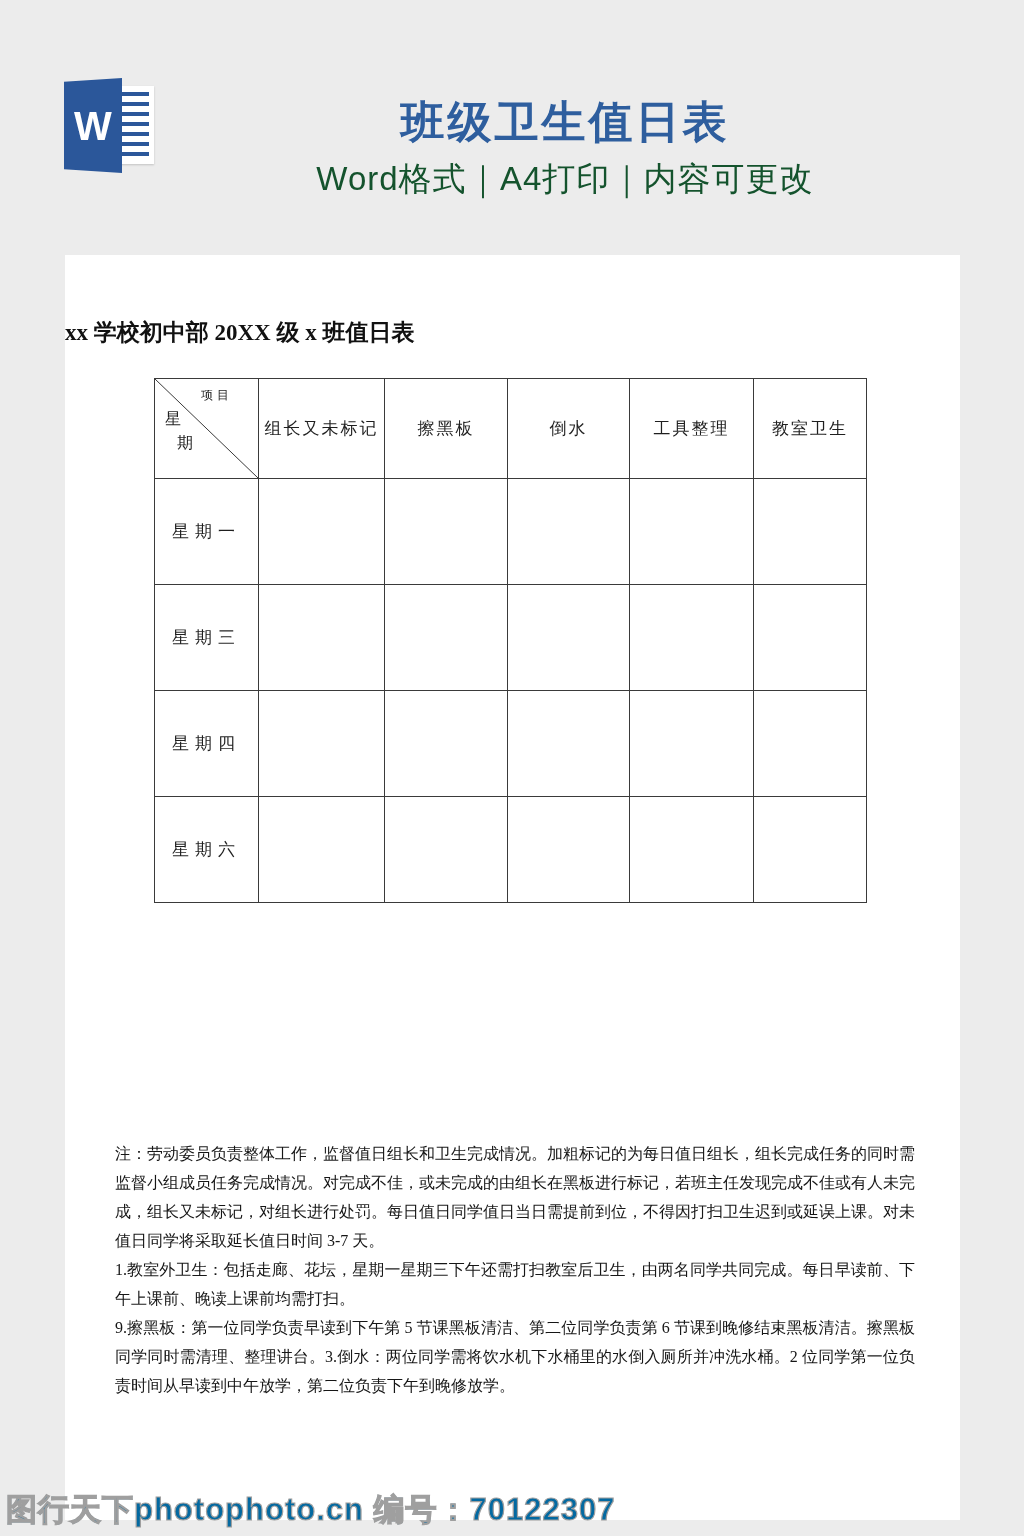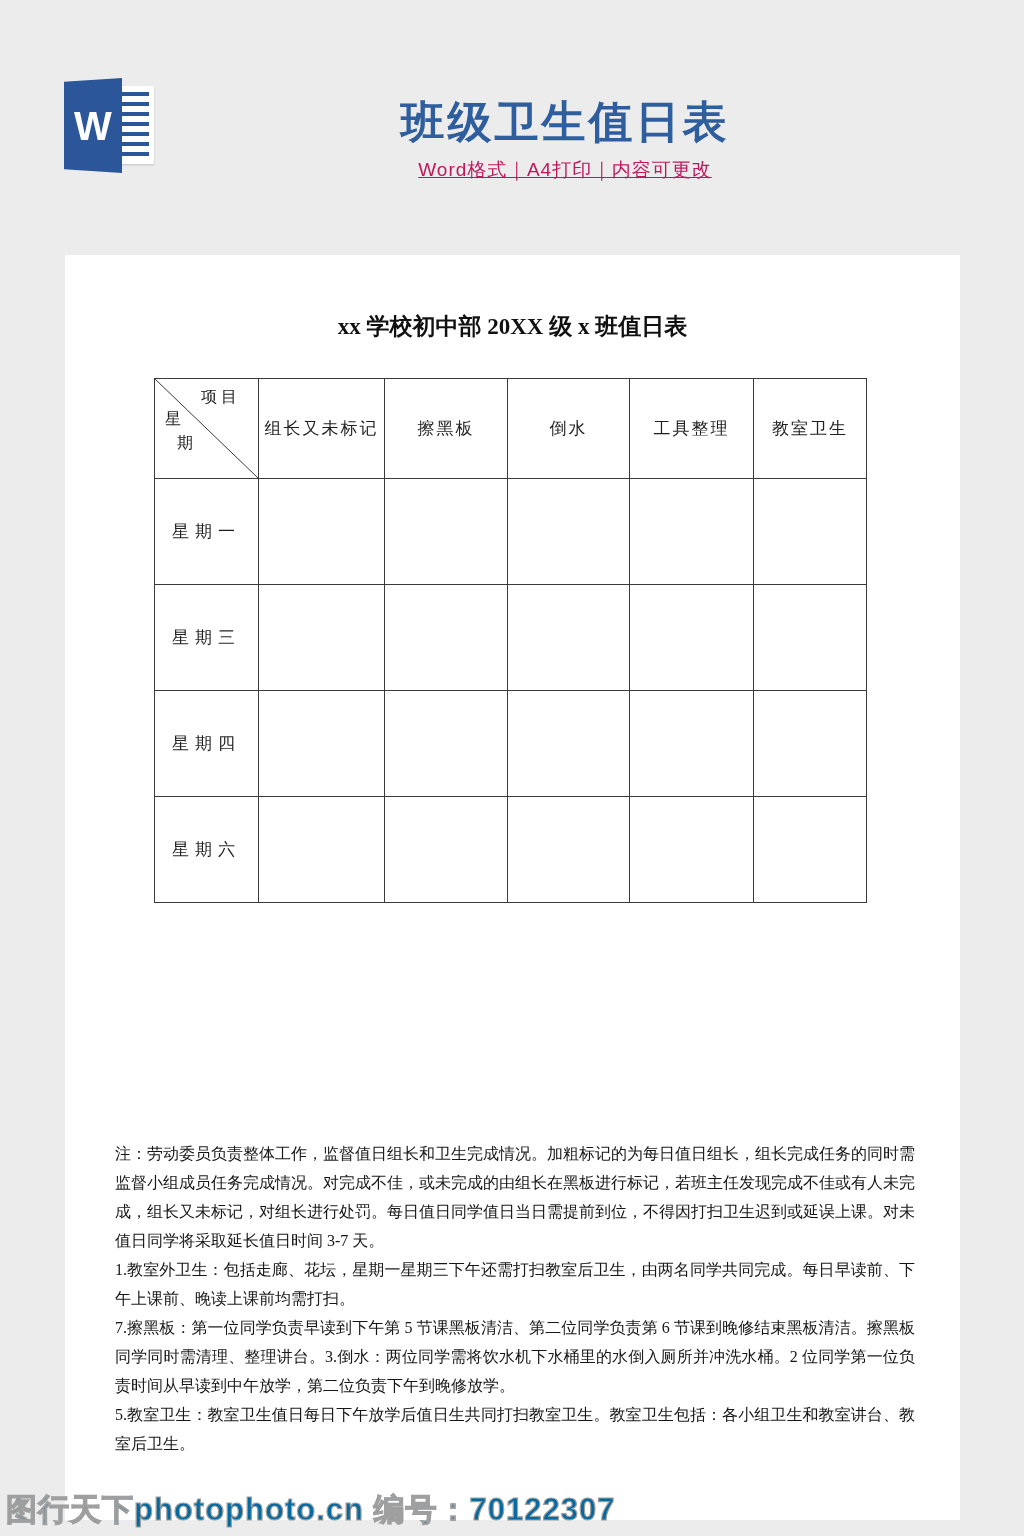--- a/index.html
+++ b/index.html
@@ -33,53 +33,53 @@
   .word-icon .flag span {
     color:#fff; font-weight:bold; font-size:40px; line-height:1;
     font-family:"Liberation Sans", sans-serif;
   }
 
   .header-text { position:absolute; left:565px; top:97px; transform:translateX(-50%); text-align:center; white-space:nowrap; }
   .main-title {
     font-size:44px; font-weight:bold; color:#2e5e9e; letter-spacing:3px; line-height:1.15;
   }
   .sub-title {
-    margin-top:9px; font-size:19px; color:#be185d; letter-spacing:1px;text-decoration:underline;
+    margin-top:9px; font-size:33px; color:#14532d; letter-spacing:1px;
   }
 
   
   .page {
     position:absolute; left:65px; top:255px; width:895px; height:1265px;
     background:#ffffff;
     font-family:"Liberation Serif","DejaVu Serif", serif;
     color:#1c1c1c;
   }
 
   .doc-title {
-    position:absolute; left:0; top:56px; width:100%;
-    text-align:center; font-size:23px; font-weight:bold; color:#111;
+    position:absolute; left:0; top:62px; width:100%;
+    font-size:23px; font-weight:bold; color:#111;
   }
 
   
   .duty-table {
     position:absolute; left:89px; top:123px; width:712px;
     border-collapse:collapse; table-layout:fixed;
   }
   .duty-table th, .duty-table td {
     border:1px solid #3a3a3a; text-align:center; vertical-align:middle;
     font-weight:normal; font-size:17px; color:#1f1f1f;
     font-family:"Liberation Serif","DejaVu Serif", serif;
   }
   .duty-table thead th { height:100px; letter-spacing:2px; }
   .duty-table tbody td { height:106px; }
   .duty-table .row-label { letter-spacing:6px; }
 
   .corner { position:relative; padding:0; }
   .corner svg { position:absolute; left:0; top:0; width:100%; height:100%; display:block; }
-  .corner .c-top   { position:absolute; top:8px;  left:46px; font-size:16px; letter-spacing:4px; }
+  .corner .c-top   { position:absolute; top:8px;  left:46px; font-size:12px; letter-spacing:4px; }
   .corner .c-side1 { position:absolute; top:30px; left:10px; font-size:16px; }
   .corner .c-side2 { position:absolute; top:54px; left:22px; font-size:16px; }
 
   
   .notes {
     position:absolute; left:50px; top:884px; width:800px;
     font-size:16px; line-height:29px; text-align:justify; color:#161616;
   }
   .notes p { margin:0; }
 
@@ -173,19 +173,18 @@
         <td></td>
         <td></td>
         <td></td>
       </tr>
     </tbody>
   </table>
 
   <div class="notes">
     <p>注：劳动委员负责整体工作，监督值日组长和卫生完成情况。加粗标记的为每日值日组长，组长完成任务的同时需监督小组成员任务完成情况。对完成不佳，或未完成的由组长在黑板进行标记，若班主任发现完成不佳或有人未完成，组长又未标记，对组长进行处罚。每日值日同学值日当日需提前到位，不得因打扫卫生迟到或延误上课。对未值日同学将采取延长值日时间 3-7 天。</p>
     <p>1.教室外卫生：包括走廊、花坛，星期一星期三下午还需打扫教室后卫生，由两名同学共同完成。每日早读前、下午上课前、晚读上课前均需打扫。</p>
-    <p>7.擦黑板：第一位同学负责早读到下午第 5 节课黑板清洁、第二位同学负责第 6 节课到晚修结束黑板清洁。擦黑板同学同时需清理、整理讲台。3.倒水：两位同学需将饮水机下水桶里的水倒入厕所并冲洗水桶。2 位同学第一位负责时间从早读到中午放学，第二位负责下午到晚修放学。</p>
-    <p>5.教室卫生：教室卫生值日每日下午放学后值日生共同打扫教室卫生。教室卫生包括：各小组卫生和教室讲台、教室后卫生。</p>
+    <p>9.擦黑板：第一位同学负责早读到下午第 5 节课黑板清洁、第二位同学负责第 6 节课到晚修结束黑板清洁。擦黑板同学同时需清理、整理讲台。3.倒水：两位同学需将饮水机下水桶里的水倒入厕所并冲洗水桶。2 位同学第一位负责时间从早读到中午放学，第二位负责下午到晚修放学。</p>
   </div>
 
 </div>
 
 <div class="watermark">图行天下photophoto.cn 编号：70122307</div>
 
 </body></html>

